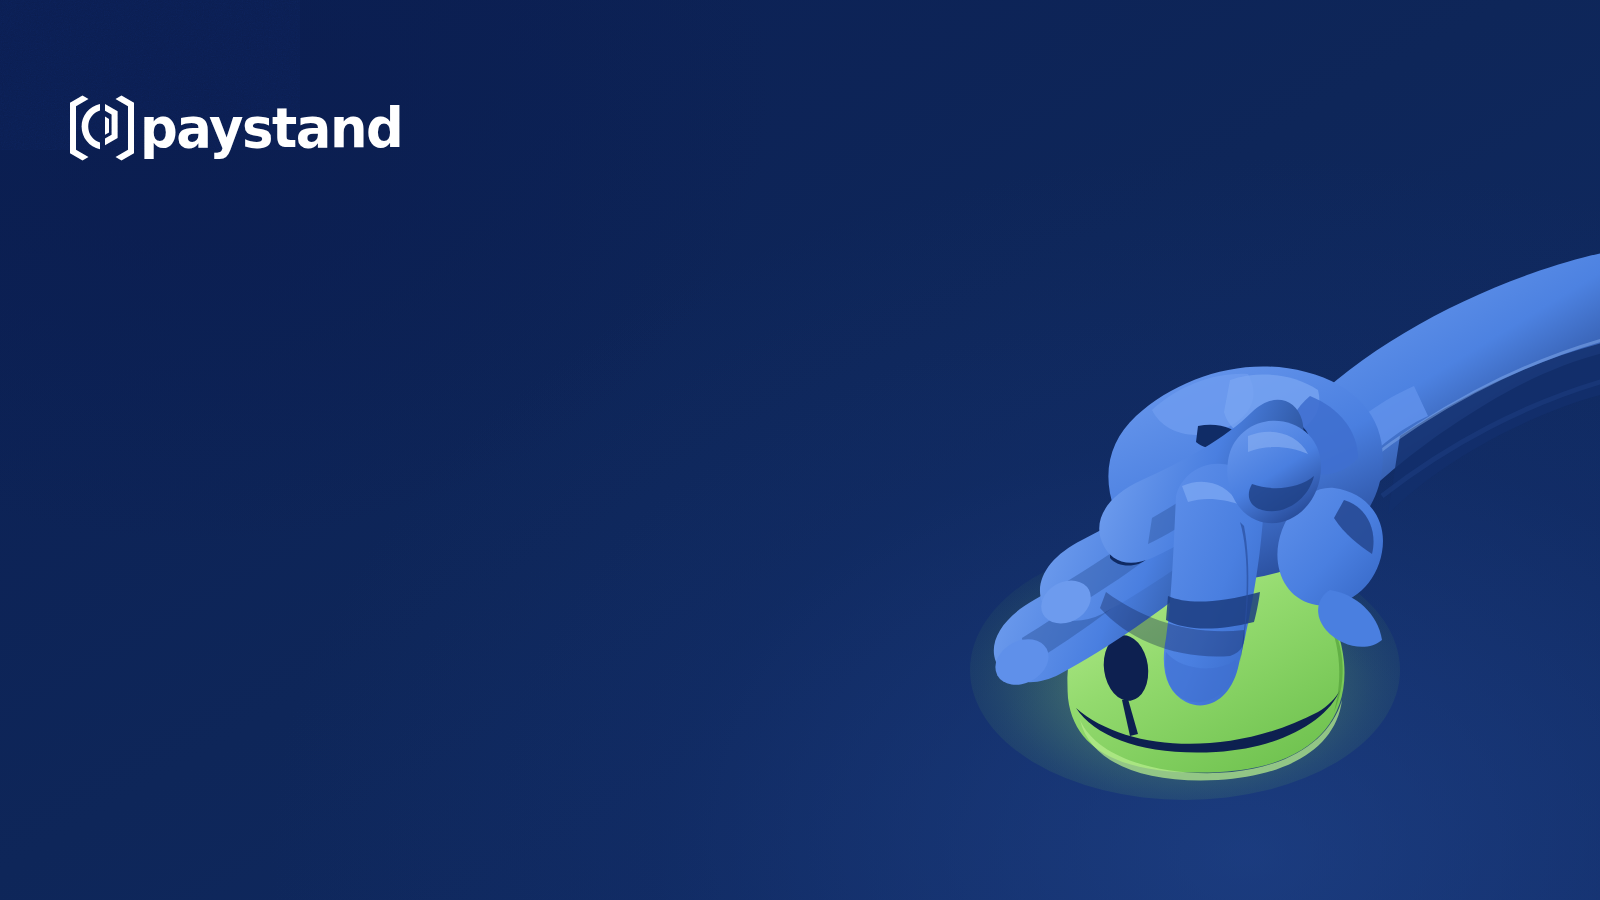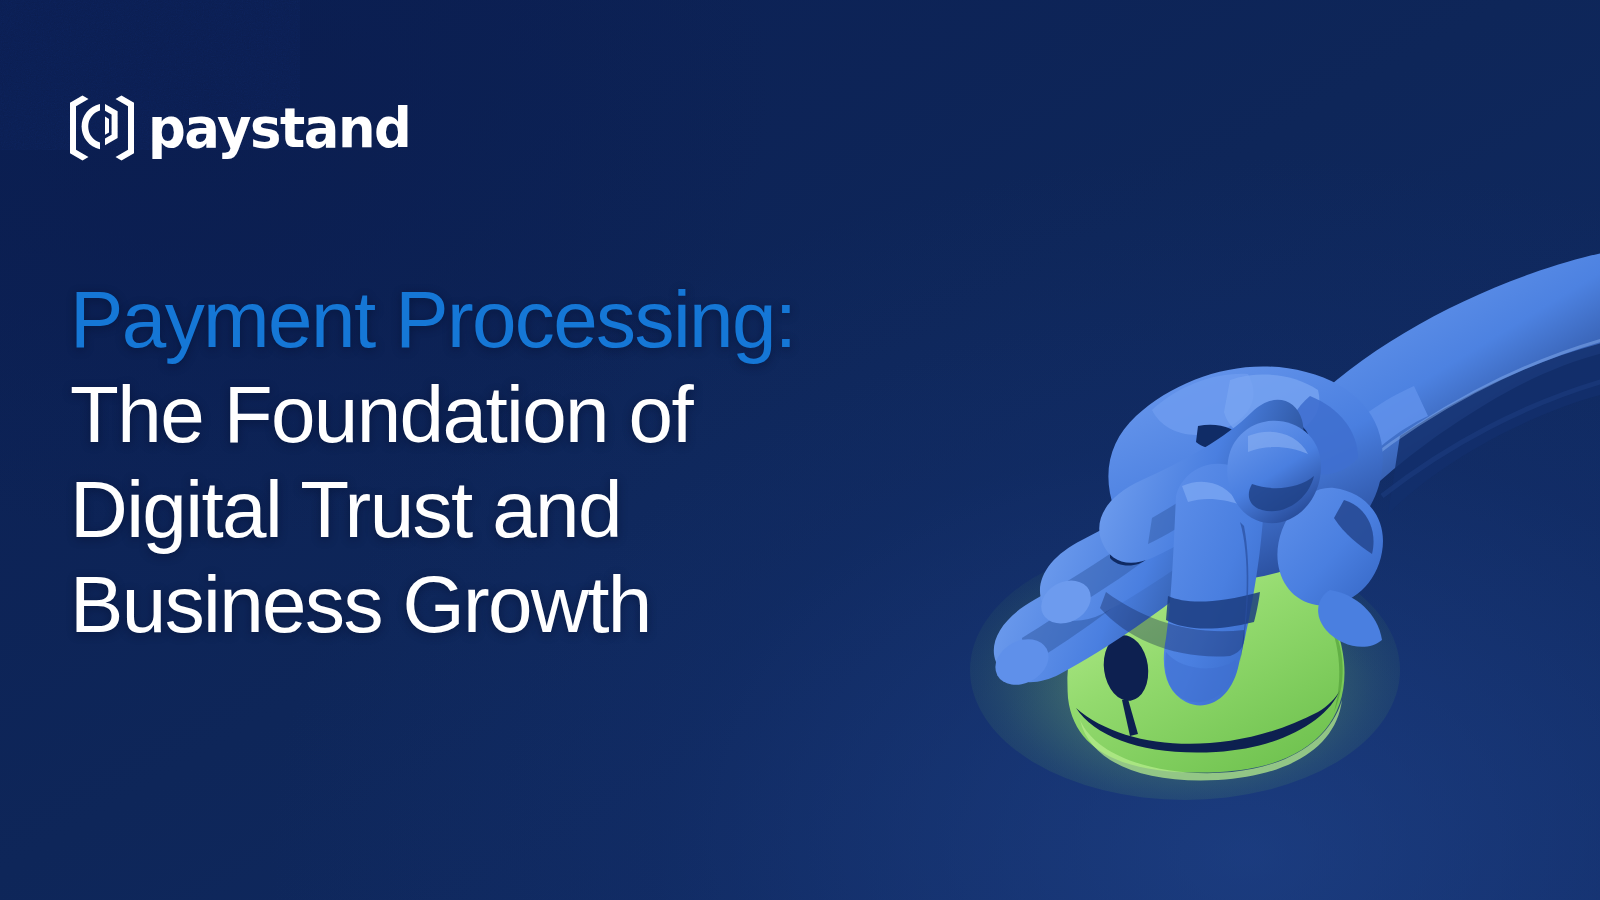--- a/index.html
+++ b/index.html
@@ -28,21 +28,21 @@
     mix-blend-mode:overlay;
     pointer-events:none;
     z-index:6;
   }
 
   
   #logo {
     position:absolute;
     left:64px; top:92px;
     display:flex; align-items:center;
-    gap:8px;
+    gap:0;
     z-index:4;
   }
   #logo-mark { width:76px; height:72px; display:block; }
   #logo-word {
     color:#ffffff;
     font-size:55px;
     font-weight:bold;
     letter-spacing:-1.5px;
     line-height:1;
     font-family:"DejaVu Sans", sans-serif;
@@ -263,21 +263,20 @@
                  C 25.2 55.0, 17.6 45.6, 17.6 34.6
                  C 17.6 23.6, 25.2 14.2, 36.0 12.0 Z"></path>
 
         <path d="M41.0 12.0 L53.6 19.3 L53.6 46.0 L41.0 53.3 L41.0 46.6 L47.6 42.8 L47.6 22.5 L41.0 18.7 Z"></path>
         <path d="M41.0 24.6 L45.0 26.9 L45.0 40.4 L41.0 42.7 Z"></path>
       </g>
     </svg>
     <span id="logo-word">paystand</span>
   </div>
 
-  <h1 id="headline"><span class="accent">Payment Processing:</span><span> The Foundation of Digital Trust and Business Growth</span></h1>
 
   <svg id="noise" aria-hidden="true">
     <filter id="grainFilter">
       <feTurbulence type="fractalNoise" baseFrequency="0.85" numOctaves="3" stitchTiles="stitch"></feTurbulence>
       <feColorMatrix type="saturate" values="0"></feColorMatrix>
     </filter>
     <rect width="100%" height="100%" filter="url(#grainFilter)"></rect>
   </svg>
 
 </div>

